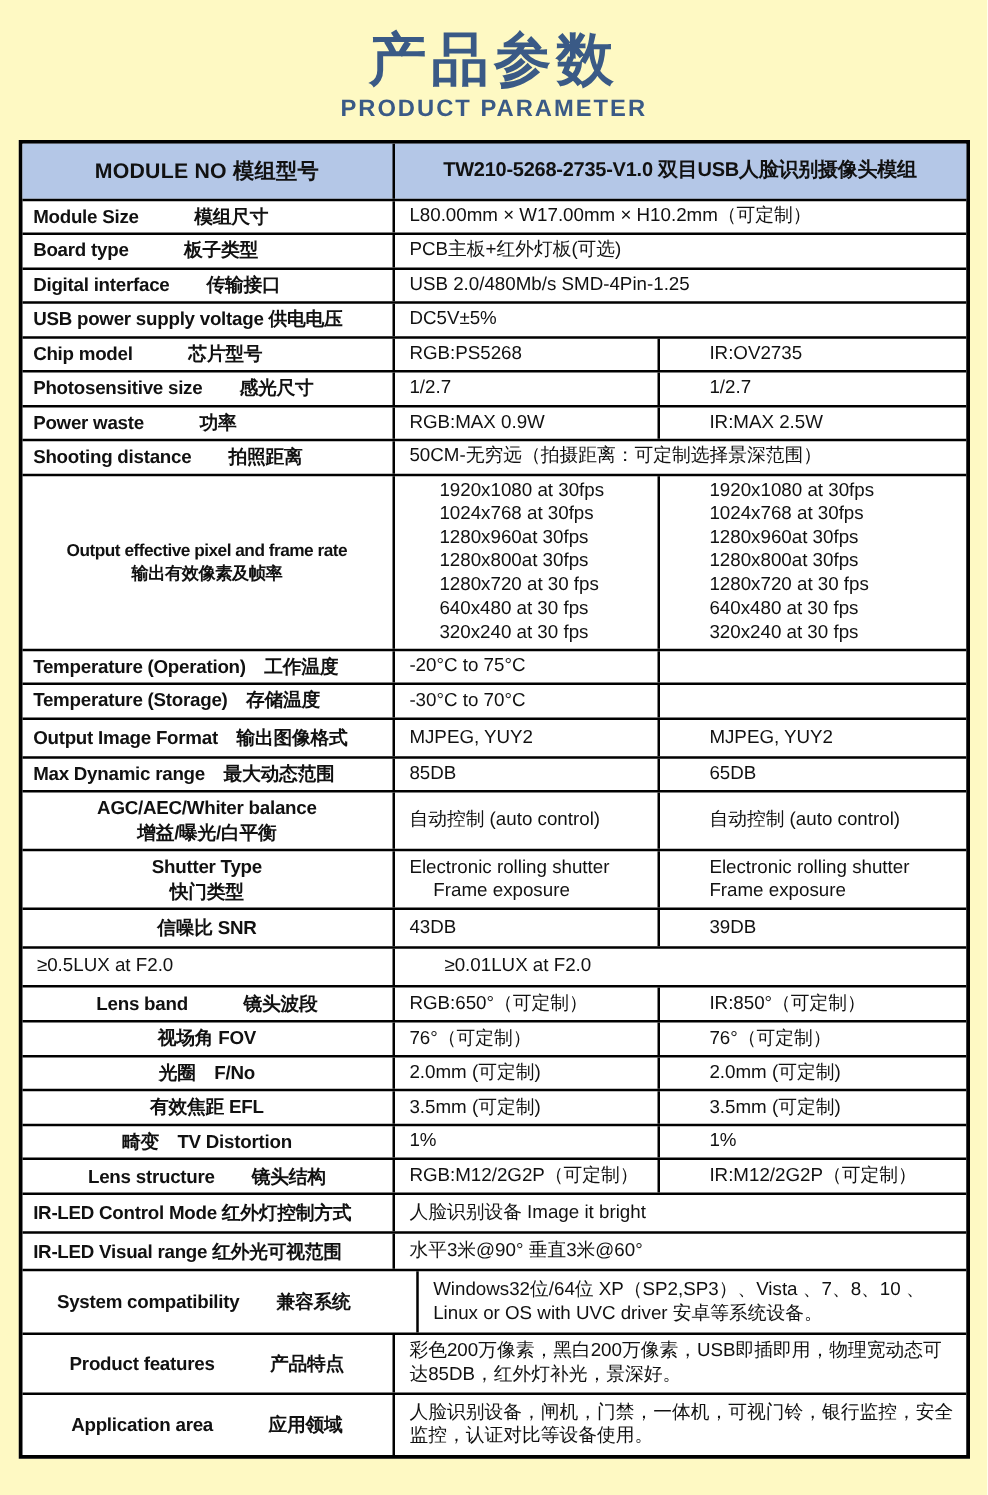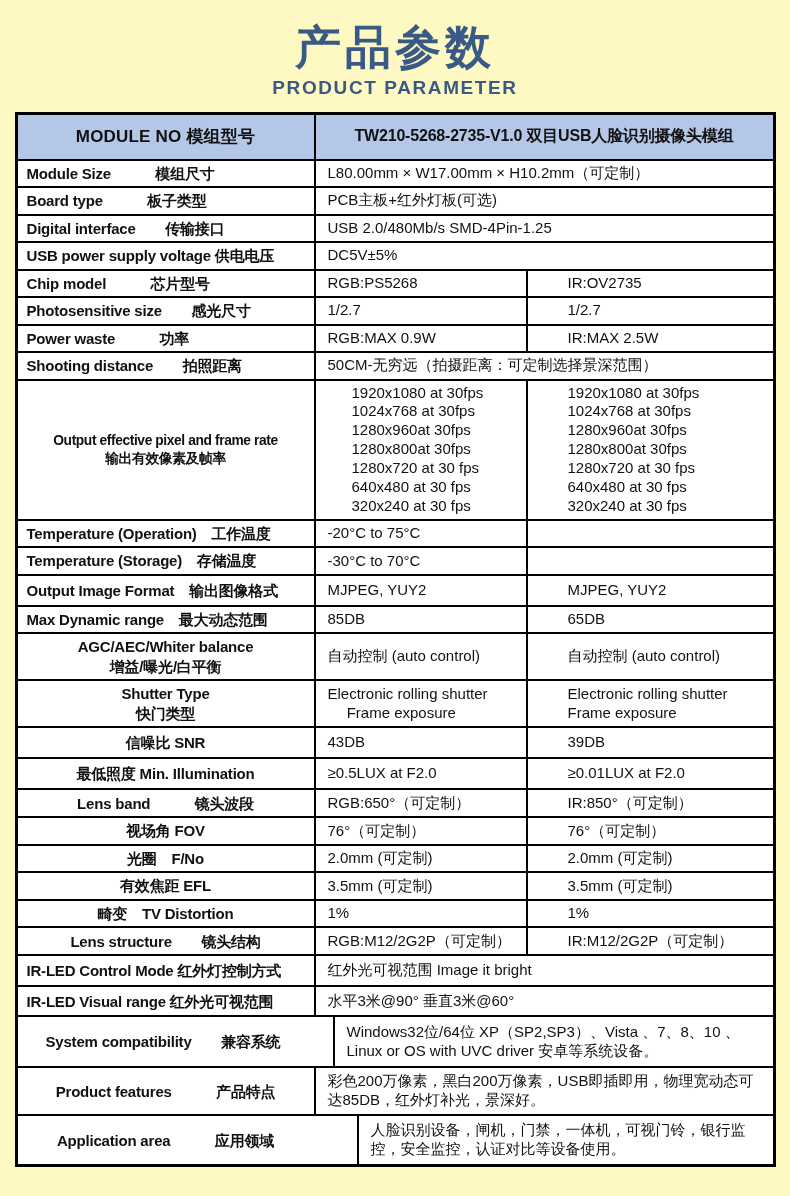--- a/index.html
+++ b/index.html
@@ -252,23 +252,20 @@
           <div class="lbl-line">信噪比 SNR</div>
         </div>
         <div class="cell value-cell mid">
           <div class="val-line">43DB</div>
         </div>
         <div class="cell value-cell right">
           <div class="val-line">39DB</div>
         </div>
       </div>
       <div class="prow split" style="min-height: 31px;">
-        <div class="cell label-cell center">
-          <div class="lbl-line">最低照度 Min. Illumination</div>
-        </div>
         <div class="cell value-cell mid">
           <div class="val-line">≥0.5LUX at F2.0</div>
         </div>
         <div class="cell value-cell right">
           <div class="val-line">≥0.01LUX at F2.0</div>
         </div>
       </div>
       <div class="prow split" style="min-height: 28px;">
         <div class="cell label-cell center">
           <div class="lbl-line">Lens band　　　镜头波段</div>
@@ -333,21 +330,21 @@
         </div>
         <div class="cell value-cell right">
           <div class="val-line">IR:M12/2G2P（可定制）</div>
         </div>
       </div>
       <div class="prow span" style="min-height: 31px;">
         <div class="cell label-cell">
           <div class="lbl-line">IR-LED Control Mode 红外灯控制方式</div>
         </div>
         <div class="cell value-cell full">
-          <div class="val-line">红外光可视范围 Image it bright</div>
+          <div class="val-line">人脸识别设备 Image it bright</div>
         </div>
       </div>
       <div class="prow span" style="min-height: 30px;">
         <div class="cell label-cell">
           <div class="lbl-line">IR-LED Visual range 红外光可视范围</div>
         </div>
         <div class="cell value-cell full">
           <div class="val-line">水平3米@90° 垂直3米@60°</div>
         </div>
       </div>
@@ -360,21 +357,21 @@
         </div>
       </div>
       <div class="prow span" style="min-height: 48px;">
         <div class="cell label-cell center">
           <div class="lbl-line">Product features　　　产品特点</div>
         </div>
         <div class="cell value-cell full">
           <div class="val-line">彩色200万像素，黑白200万像素，USB即插即用，物理宽动态可达85DB，红外灯补光，景深好。</div>
         </div>
       </div>
-      <div class="prow span" style="min-height: 50px; gap: 43px;">
+      <div class="prow span" style="min-height: 50px;">
         <div class="cell label-cell center">
           <div class="lbl-line">Application area　　　应用领域</div>
         </div>
         <div class="cell value-cell full">
           <div class="val-line">人脸识别设备，闸机，门禁，一体机，可视门铃，银行监控，安全监控，认证对比等设备使用。</div>
         </div>
       </div>
     </div>
 
 </div>

